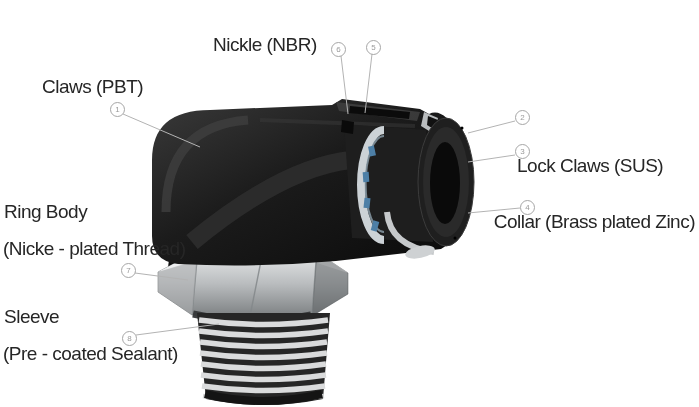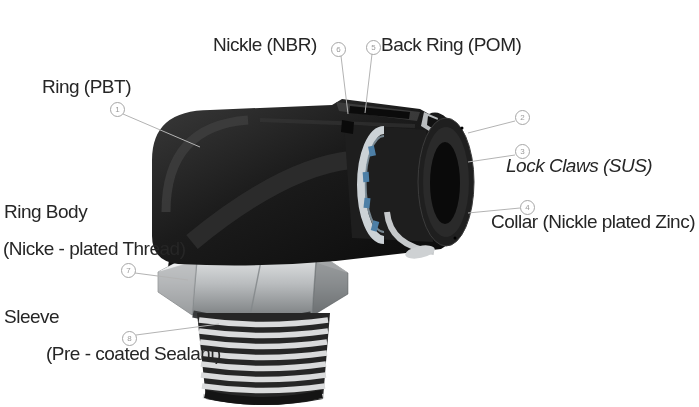--- a/index.html
+++ b/index.html
@@ -125,28 +125,27 @@
       <line x1="123" y1="114" x2="200" y2="147"></line>
       <line x1="515" y1="121" x2="468" y2="133"></line>
       <line x1="515" y1="155" x2="468" y2="162"></line>
       <line x1="520" y1="208" x2="468" y2="213"></line>
       <line x1="135" y1="273" x2="188" y2="280"></line>
       <line x1="136" y1="335" x2="219" y2="324"></line>
     </g>
   </svg>
 
   <div class="lbl" style="left:213px; top:33px;">Nickle (NBR)</div>
-  <div class="lbl" style="left:381px; top:33px;">Back Ring (POM)</div>
-  <div class="lbl" style="left:42px;  top:75px;">Ring (PBT)</div>
-  <div class="lbl" style="left:506px; top:154px;font-style:italic;">Lock Claws (SUS)</div>
-  <div class="lbl" style="right:4px;  top:210px;">Collar (Nickle plated Zinc)</div>
+  <div class="lbl" style="left:42px;  top:75px;">Claws (PBT)</div>
+  <div class="lbl" style="left:517px; top:154px;">Lock Claws (SUS)</div>
+  <div class="lbl" style="right:4px;  top:210px;">Collar (Brass plated Zinc)</div>
   <div class="lbl" style="left:4px;   top:200px;">Ring Body</div>
   <div class="lbl" style="left:3px;   top:237px;">(Nicke - plated Thread)</div>
   <div class="lbl" style="left:4px;   top:305px;">Sleeve</div>
-  <div class="lbl" style="left:3px;   top:342px;margin-left:43px;">(Pre - coated Sealant)</div>
+  <div class="lbl" style="left:3px;   top:342px;">(Pre - coated Sealant)</div>
 
   <div class="co" style="left:331px; top:42px;">6</div>
   <div class="co" style="left:366px; top:40px;">5</div>
   <div class="co" style="left:110px; top:102px;">1</div>
   <div class="co" style="left:515px; top:110px;">2</div>
   <div class="co" style="left:515px; top:144px;">3</div>
   <div class="co" style="left:520px; top:200px;">4</div>
   <div class="co" style="left:121px; top:263px;">7</div>
   <div class="co" style="left:122px; top:331px;">8</div>
 

